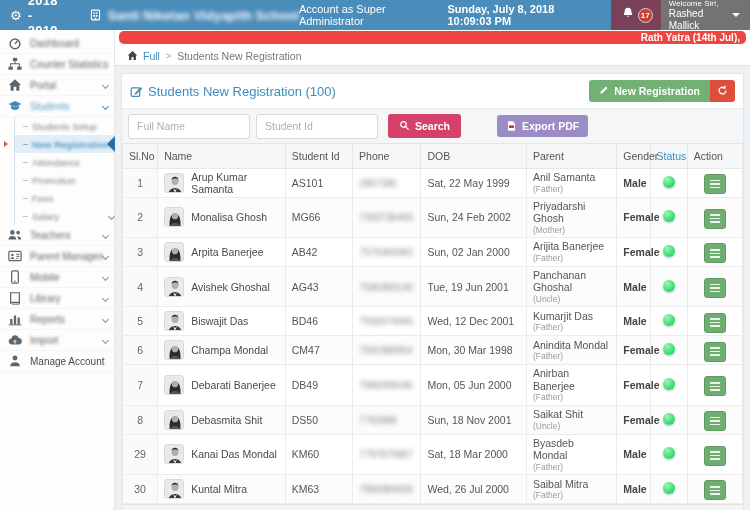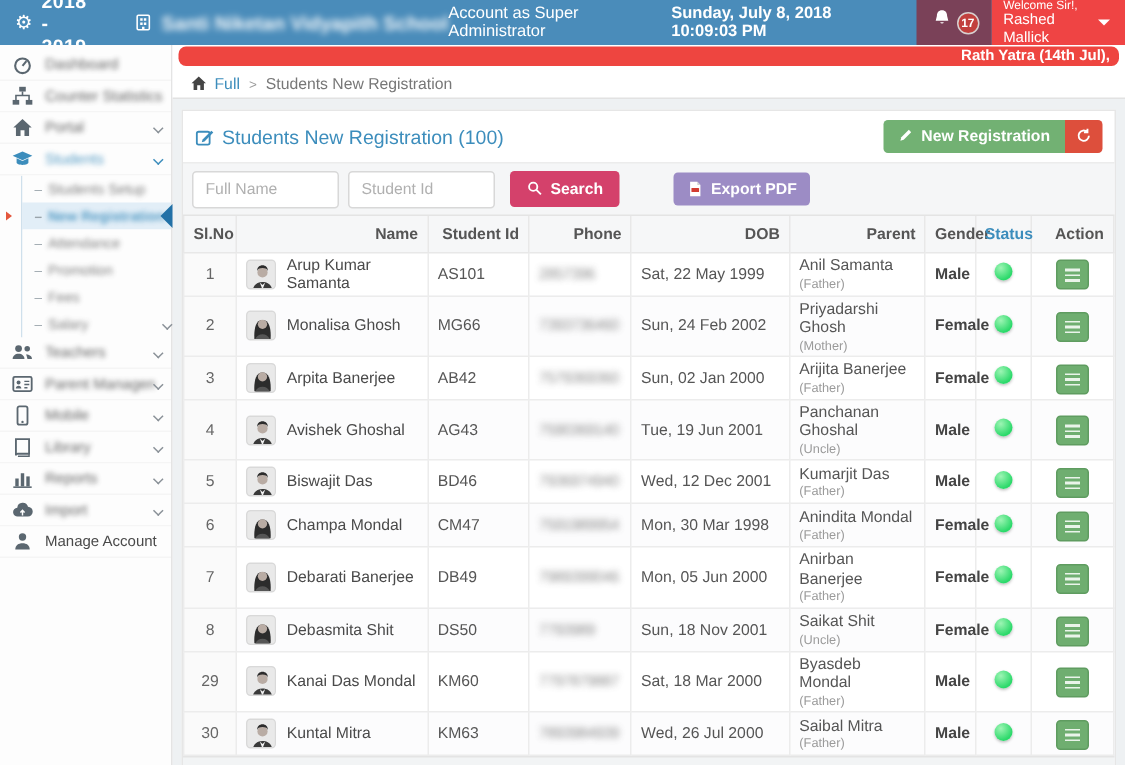--- a/index.html
+++ b/index.html
@@ -13,21 +13,21 @@
   .session { font-size:13px; font-weight:bold; letter-spacing:.3px; }
   .tb-divider { width:1px; background:rgba(255,255,255,.55); margin:6px 10px 6px 14px; }
   .school-icon { display:flex; align-items:center; margin-right:6px; }
   .school-name { font-size:13px; font-weight:bold; filter:blur(2px); opacity:.95; white-space:nowrap; }
   .tb-right { margin-left:auto; display:flex; align-items:stretch; }
   .acct { font-size:11px; display:flex; align-items:center; margin-right:16px; }
   .dt { font-size:11px; font-weight:bold; display:flex; align-items:center; margin-right:14px; }
   .bell-block { background:#7a4158; display:flex; align-items:center; padding:0 8px 0 10px; position:relative; cursor:pointer; }
   .badge { background:#c2403e; border:1px solid #d8d0d0; color:#fff; font-size:8px; font-weight:bold;
     width:15px; height:15px; border-radius:50%; display:flex; align-items:center; justify-content:center; margin-left:3px; }
-  .user-block { background:#ef4444; display:flex; align-items:center; padding:0 10px 0 8px; cursor:pointer; min-width:78px; }
+  .user-block { background:#737373; display:flex; align-items:center; padding:0 10px 0 8px; cursor:pointer; min-width:78px; }
   .user-lines { line-height:1.15; text-align:left; }
   .welcome { font-size:8px; }
   .username { font-size:10px; font-weight:normal; }
   .caret-down { width:0; height:0; border-left:4px solid transparent; border-right:4px solid transparent;
     border-top:4px solid #fff; margin-left:7px; }
 
   
   .layout { display:flex; height:480px; }
   .sidebar { width:115px; background:#fdfdfd; border-right:1px solid #e4e4e4; padding-top:3px; }
   .main { width:635px; display:flex; flex-direction:column; }
@@ -66,29 +66,29 @@
   .content { flex:1; padding:7px 6px 0; }
   .panel { background:#fff; border:1px solid #e6e6e6; }
   .title-row { display:flex; align-items:center; padding:6px 8px; }
   .page-title { color:#3c8dbc; font-size:13px; display:flex; align-items:center; gap:5px; }
   .btn-group { margin-left:auto; display:flex; }
   .btn { border:none; color:#fff; font-size:10.5px; display:flex; gap:5px; cursor:pointer; }
   .btn-newreg { background:#72b173; padding:5px 10px; border-radius:3px 0 0 3px; font-weight:bold; }
   .btn-refresh { background:#dd4f3c; padding:5px 7px; border-radius:0 3px 3px 0; }
   .search-row { background:#f5f6f7; border-top:1px solid #ececec; border-bottom:1px solid #e4e4e4;
     display:flex; align-items:center; padding:5px 6px; gap:6px; height:36px; }
-  .inp { width:98px; height:25px; border:1px solid #d8d8d8; border-radius:3px; padding:0 8px; font-size:10.5px;
+  .inp { width:122px; height:25px; border:1px solid #d8d8d8; border-radius:3px; padding:0 8px; font-size:10.5px;
     color:#555; background:#fff; font-family:inherit; }
   .inp::placeholder { color:#b0b0b0; }
   .btn-search { background:#d4416b; padding:6px 11px; border-radius:3px; font-weight:bold; margin-left:4px; }
   .btn-export { background:#9c8cc5; padding:5px 9px; border-radius:3px; font-weight:bold; margin-left:30px; }
 
   
   table { width:100%; border-collapse:collapse; font-size:10.5px; table-layout:fixed; }
-  th { background:#f6f7f8; color:#555; font-weight:bold; text-align:right; padding:5px 6px;
+  th { background:#f6f7f8; color:#555; font-weight:normal; text-align:left; padding:5px 6px;
     border:1px solid #e8e8e8; border-top:none; height:24px; }
   th.h-status { color:#3c8dbc; cursor:pointer; }
   td { border:1px solid #ececec; padding:2px 6px; color:#555; height:29px; background:#fff; vertical-align:middle; }
   tr:nth-child(even) td { background:#fcfcfd; }
   td.c-sl { text-align:center; color:#666; background:#fafafa !important; }
   .namewrap { display:flex; align-items:center; gap:7px; }
   .avatar { width:20px; height:20px; border-radius:3px; overflow:hidden; flex:0 0 20px; border:1px solid #d9d9d9; background:#ececec; }
   .sname { color:#4a4a4a; }
   .phone-val { filter:blur(2px); opacity:.8; color:#777; letter-spacing:-.5px; }
   .parent-name { color:#555; line-height:1.2; }

